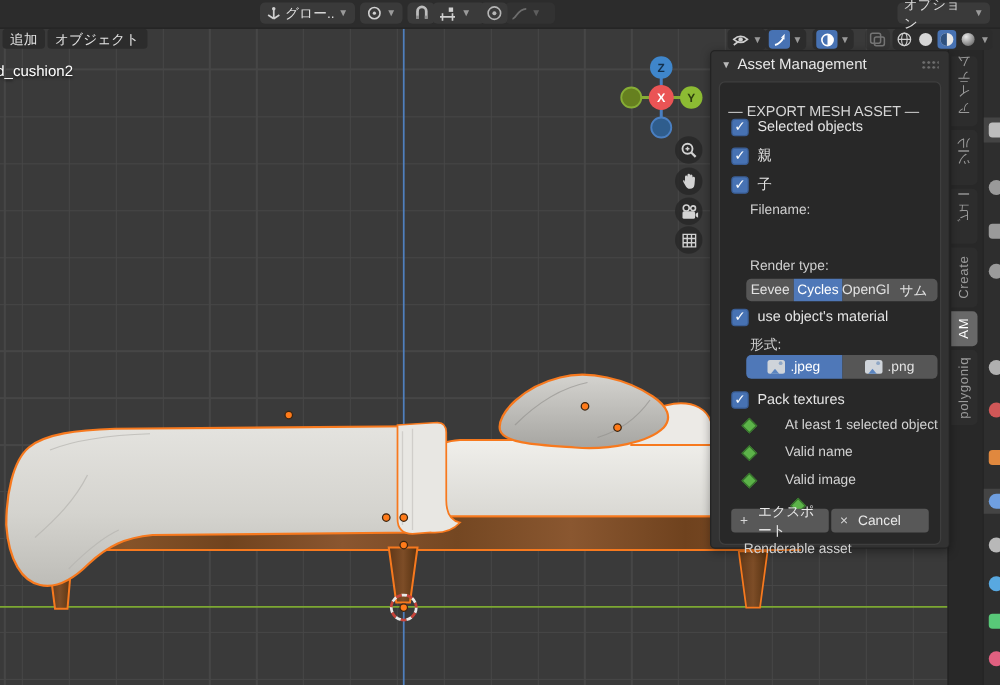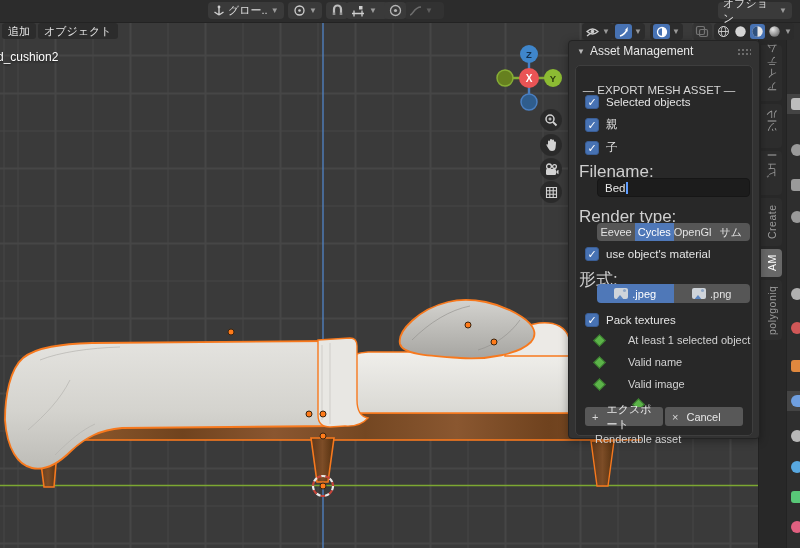--- a/index.html
+++ b/index.html
@@ -40,21 +40,21 @@
   .tri{color:#b9b9b9;font-size:8px;}
   .dragdots{position:absolute;right:8px;top:7px;width:14px;height:7px;
             background-image:radial-gradient(#6d6d6d 1px,transparent 1.2px);background-size:4px 4px;}
   .box{position:absolute;left:6px;top:24px;width:176px;height:369px;background:#282828;
        border:1px solid #3e3e3e;border-radius:5px;}
   .sectitle{position:absolute;left:0;right:10px;top:6px;text-align:center;color:#d6d6d6;font-size:11.5px;margin-top:12px;}
   .cbrow{position:absolute;left:9px;display:flex;align-items:center;gap:7px;height:15px;}
   .cb{width:14px;height:14px;background:#4772b3;border-radius:3px;border:1px solid #3a5e96;
       color:#fff;font-size:11px;line-height:13px;text-align:center;box-sizing:border-box;}
   .cblabel{color:#e4e4e4;font-size:11.5px;}
-  .flabel{position:absolute;left:3px;color:#cfcfcf;font-size:17px;}
+  .flabel{position:absolute;left:24px;color:#cfcfcf;font-size:11px;}
   .tinput{position:absolute;left:21px;width:153px;height:19px;background:#1c1c1c;border:1px solid #161616;
           border-radius:4px;color:#e8e8e8;font-size:11.5px;display:flex;align-items:center;padding-left:7px;box-sizing:border-box;}
   .cursor{width:1.5px;height:12px;background:#5f9dff;margin-left:1px;}
   .seg{position:absolute;left:21px;width:153px;height:18px;display:flex;gap:0;}
   .seg .sbtn{flex:1;background:#565656;color:#e2e2e2;font-size:11px;display:flex;align-items:center;
              justify-content:center;gap:4px;}
   .seg .sbtn:first-child{border-radius:4px 0 0 4px;}
   .seg .sbtn:last-child{border-radius:0 4px 4px 0;}
   .seg .sel{background:#4f78b8;color:#fff;}
   .imgicon{width:14px;height:11px;background:#cfd4da;border-radius:2px;position:relative;overflow:hidden;flex:none;}
@@ -371,24 +371,20 @@
       <div class="cbrow" style="top:51px;">
         <span class="cb">✓</span>
         <span class="cblabel">親</span>
       </div>
       <div class="cbrow" style="top:74px;">
         <span class="cb">✓</span>
         <span class="cblabel">子</span>
       </div>
 
       <div class="flabel" style="top:96px;">Filename:</div>
-      <div class="tinput" style="top:112px;">
-        <span>Bed</span>
-        <span class="cursor"></span>
-      </div>
 
       <div class="flabel" style="top:141px;">Render type:</div>
       <div class="seg" style="top:157px;">
         <span class="sbtn">Eevee</span>
         <span class="sbtn sel">Cycles</span>
         <span class="sbtn">OpenGl</span>
         <span class="sbtn">サム</span>
       </div>
 
       <div class="cbrow" style="top:180px;">

